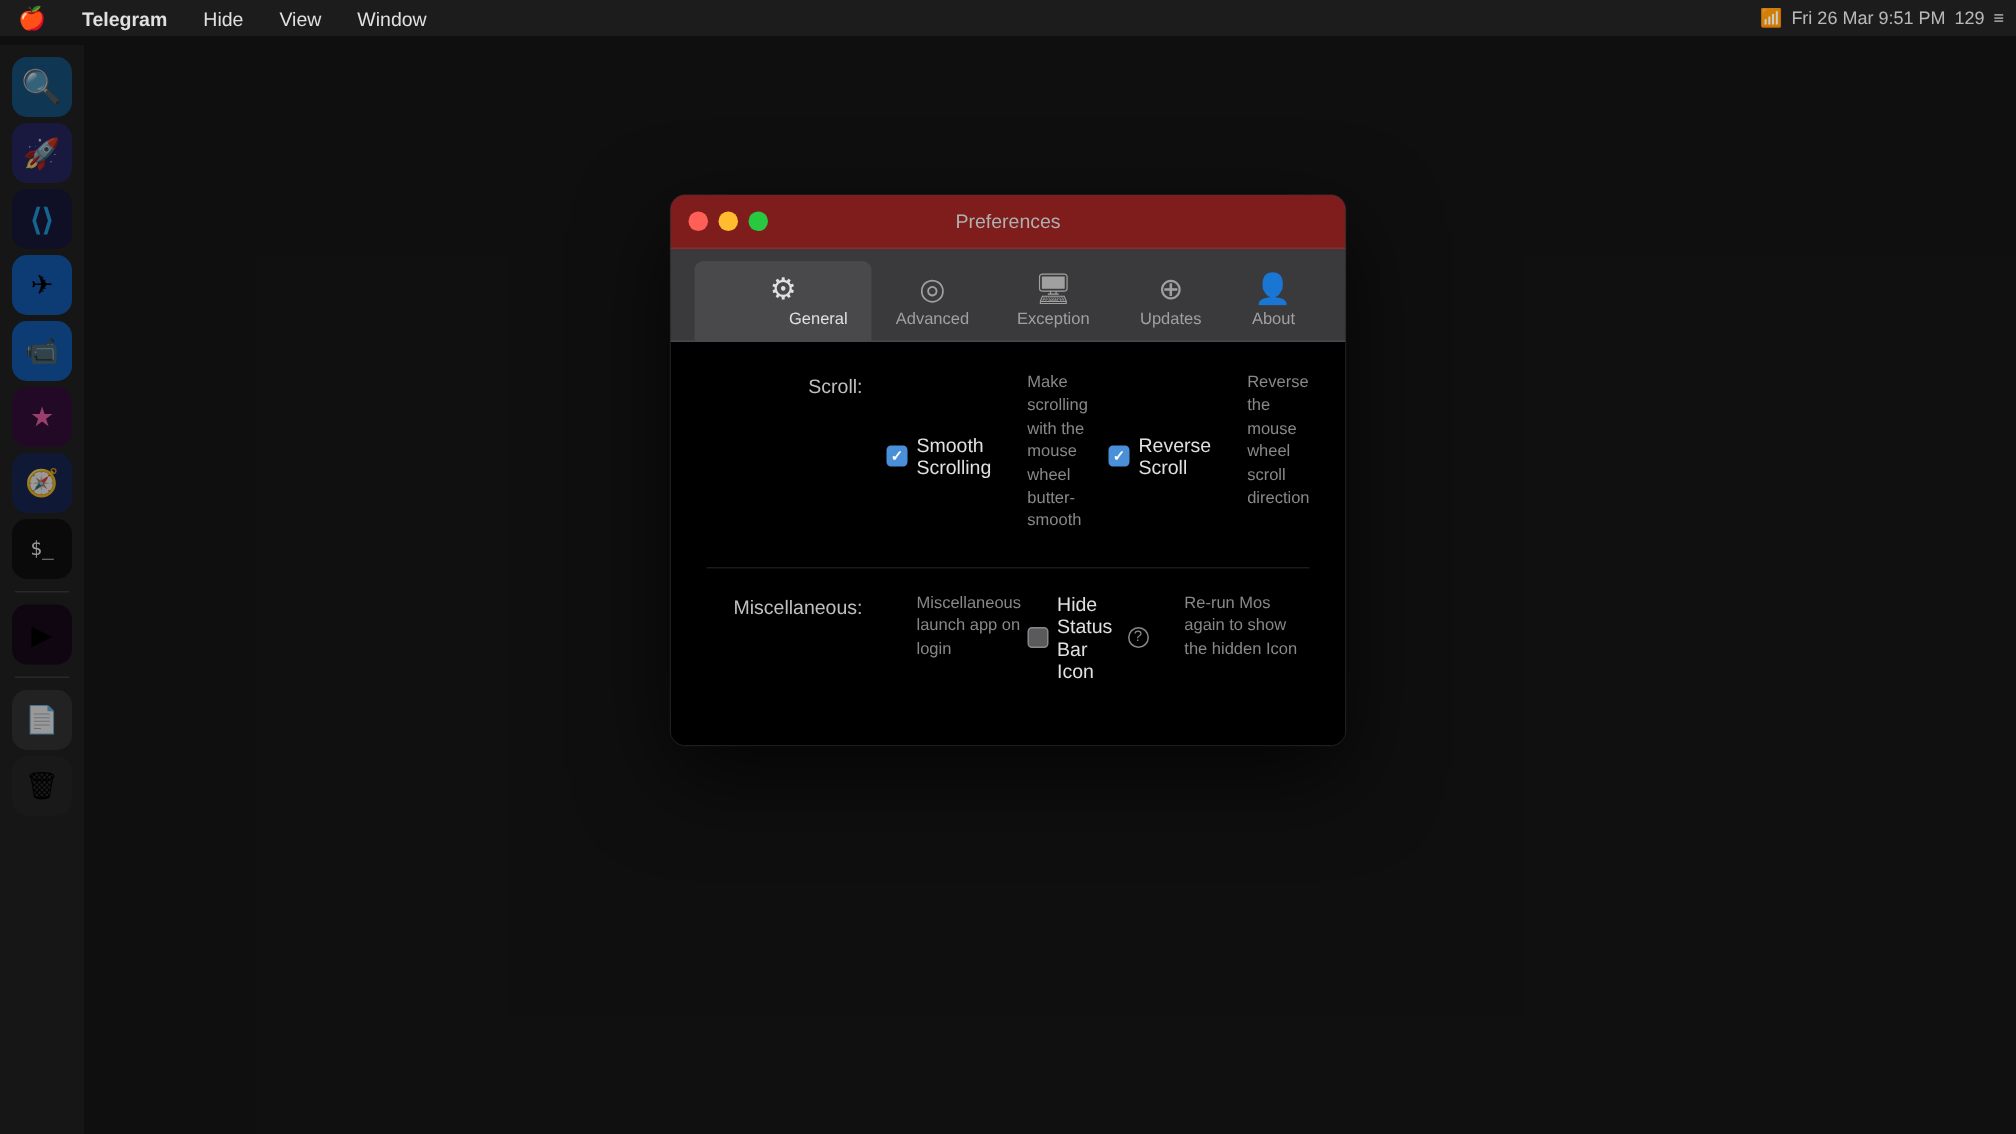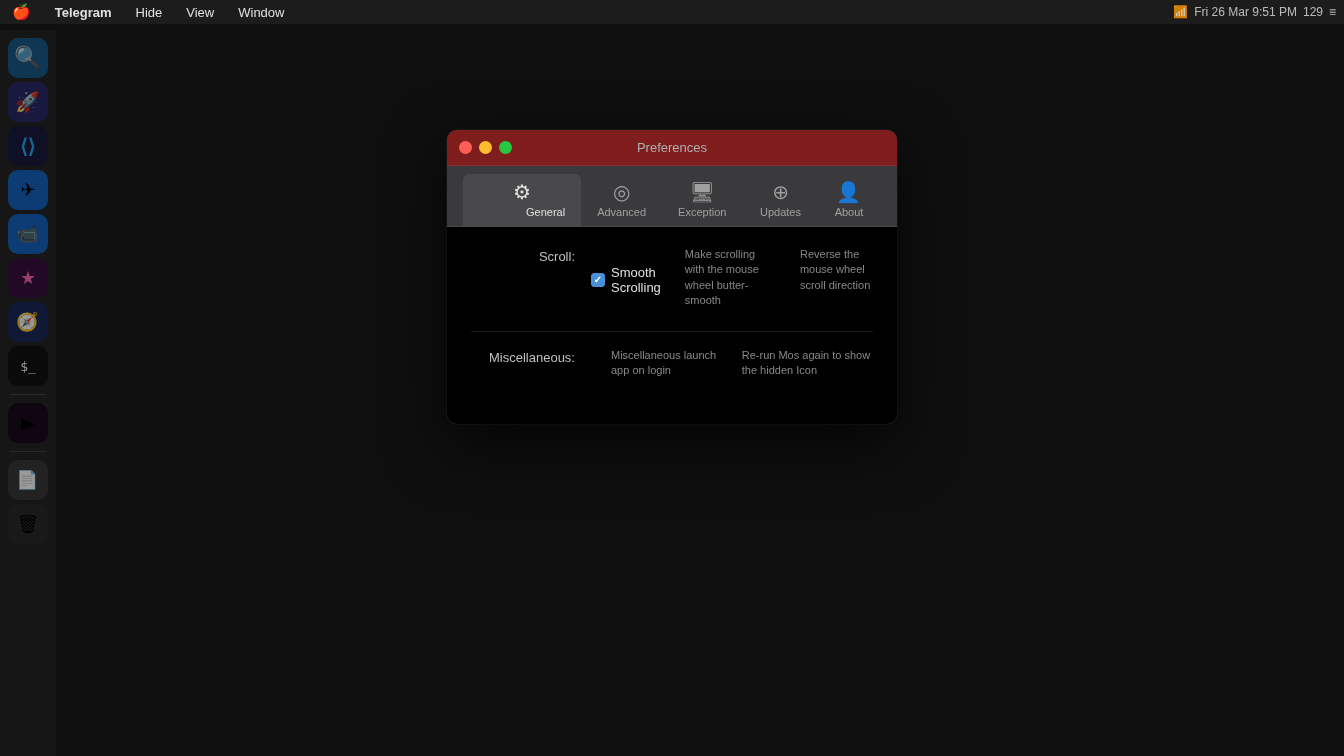--- a/index.html
+++ b/index.html
@@ -381,30 +381,39 @@
 
       <div class="settings-row">
         <span class="settings-label">Scroll:</span>
         <div class="settings-controls">
           <div class="checkbox-row">
             <div class="checkbox checked"></div>
             <span class="checkbox-label">Smooth Scrolling</span>
           </div>
           <div class="checkbox-desc">Make scrolling with the mouse wheel butter-smooth</div>
 
+          <div class="checkbox-row">
+            <div class="checkbox checked"></div>
+            <span class="checkbox-label">Reverse Scroll</span>
+          </div>
           <div class="checkbox-desc">Reverse the mouse wheel scroll direction</div>
         </div>
       </div>
 
       <div class="divider"></div>
 
       <div class="settings-row">
         <span class="settings-label">Miscellaneous:</span>
         <div class="settings-controls">
           <div class="checkbox-desc">Miscellaneous launch app on login</div>
 
+          <div class="checkbox-row">
+            <div class="checkbox"></div>
+            <span class="checkbox-label">Hide Status Bar Icon</span>
+            <span class="help-icon">?</span>
+          </div>
           <div class="checkbox-desc">Re-run Mos again to show the hidden Icon</div>
         </div>
       </div>
     </div>
   </div>
 
 </div>
 
 </body></html>

